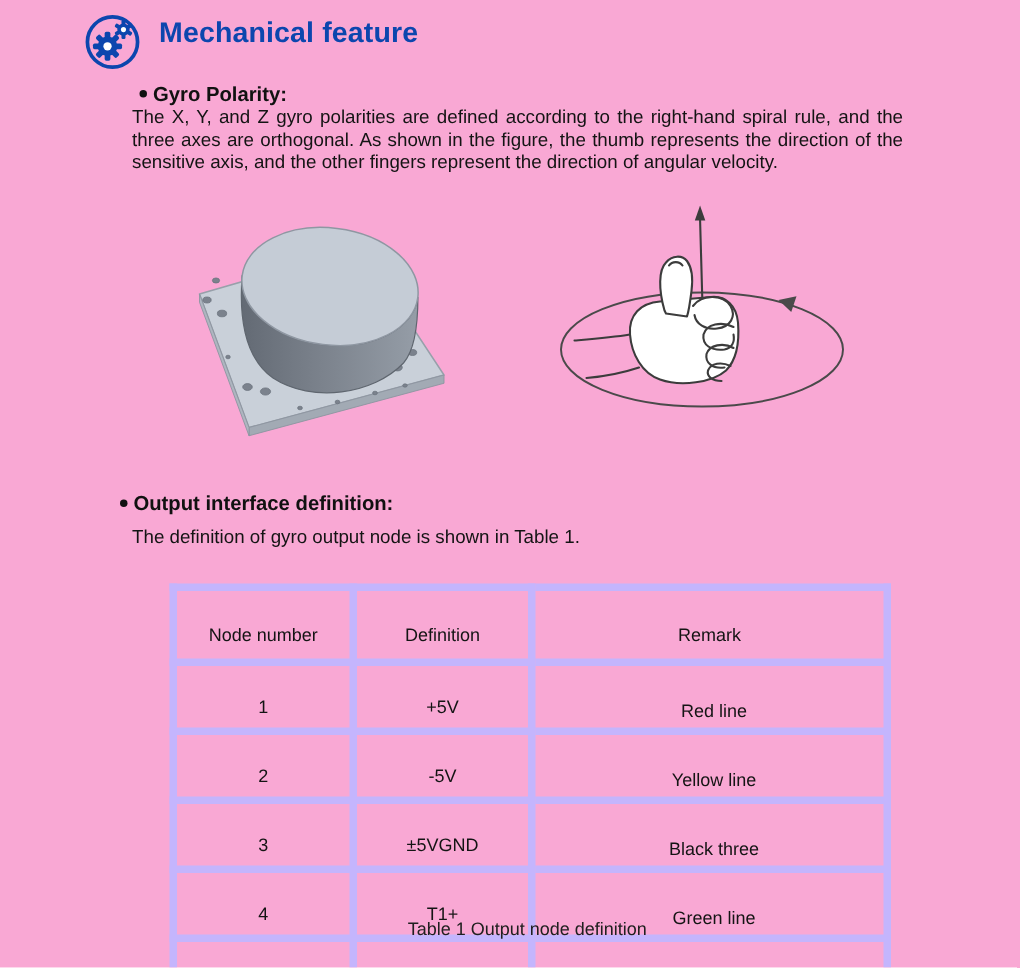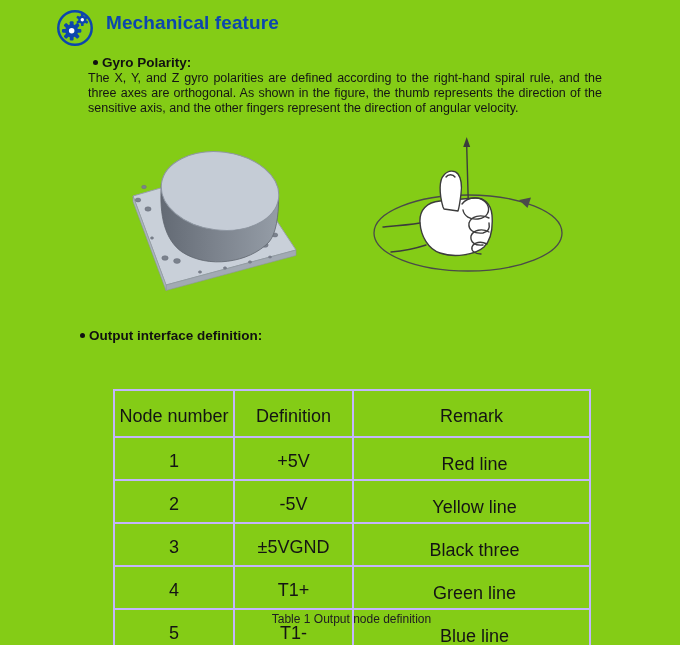--- a/index.html
+++ b/index.html
@@ -1,18 +1,18 @@
 <!DOCTYPE html>
 <html style="--accent: #0c46ae;"><head>
 <meta charset="utf-8">
 <style>
   :root { --accent:#0c46ae; }
   html,body { margin:0; padding:0; background:#fff; }
   .page {
-    position:relative; width:680px; height:645px; background:#84cc16;
+    position:relative; width:680px; height:645px; background:#f9a8d4;
     font-family:"Liberation Sans", sans-serif; color:#161616; overflow:hidden;
   }
   
   .header-icon { position:absolute; left:56px; top:9px; width:38px; height:38px; }
   .page-title {
     position:absolute; left:106px; top:12px; margin:0;
     font-size:19px; font-weight:bold; color:var(--accent); letter-spacing:0.1px;
   }
   
   .bullet-heading {
@@ -35,22 +35,22 @@
   .fig { position:absolute; }
   .fig-device { left:128px; top:138px; width:195px; height:155px; }
   .fig-hand   { left:362px; top:128px; width:205px; height:168px; }
   
   .table-wrap { position:absolute; left:113px; top:389px; }
   table.def-table { border-collapse:collapse; table-layout:fixed; }
   table.def-table col.c1 { width:120px; }
   table.def-table col.c2 { width:119px; }
   table.def-table col.c3 { width:237px; }
   table.def-table th, table.def-table td {
-    border:2px solid #c4b5fd; text-align:center; vertical-align:bottom;
-    font-size:18px; font-weight:normal; color:#141414; padding:0 4px;
+    border:5px solid #c4b5fd; text-align:center; vertical-align:bottom;
+    font-size:12px; font-weight:normal; color:#141414; padding:0 4px;
   }
   table.def-table thead th { height:36px; padding-bottom:9px; }
   table.def-table tbody td { height:34px; padding-bottom:7px; }
   table.def-table tbody td.c-rem { padding-bottom:4px;padding-left:10px; }
   .table-caption {
     position:absolute; left:113px; top:612px; width:477px;
     text-align:center; font-size:12px; color:#202020;
   }
 </style>
 </head>
@@ -145,20 +145,21 @@
         <path d="M58,95 C46,97 33,98 21,99"></path>
         <path d="M64,117 C52,121 41,123 29,124"></path>
       </g>
     </svg>
   </div>
 
   <div class="bullet-heading output-heading">
     <span class="bullet-dot"></span>
     <span>Output interface definition:</span>
   </div>
+  <p class="body-par output-intro">The definition of gyro output node is shown in Table 1.</p>
 
   <div class="table-wrap">
     <table class="def-table">
       <colgroup>
           <col class="c1">
           <col class="c2">
           <col class="c3">
         </colgroup>
       <thead>
         <tr>

